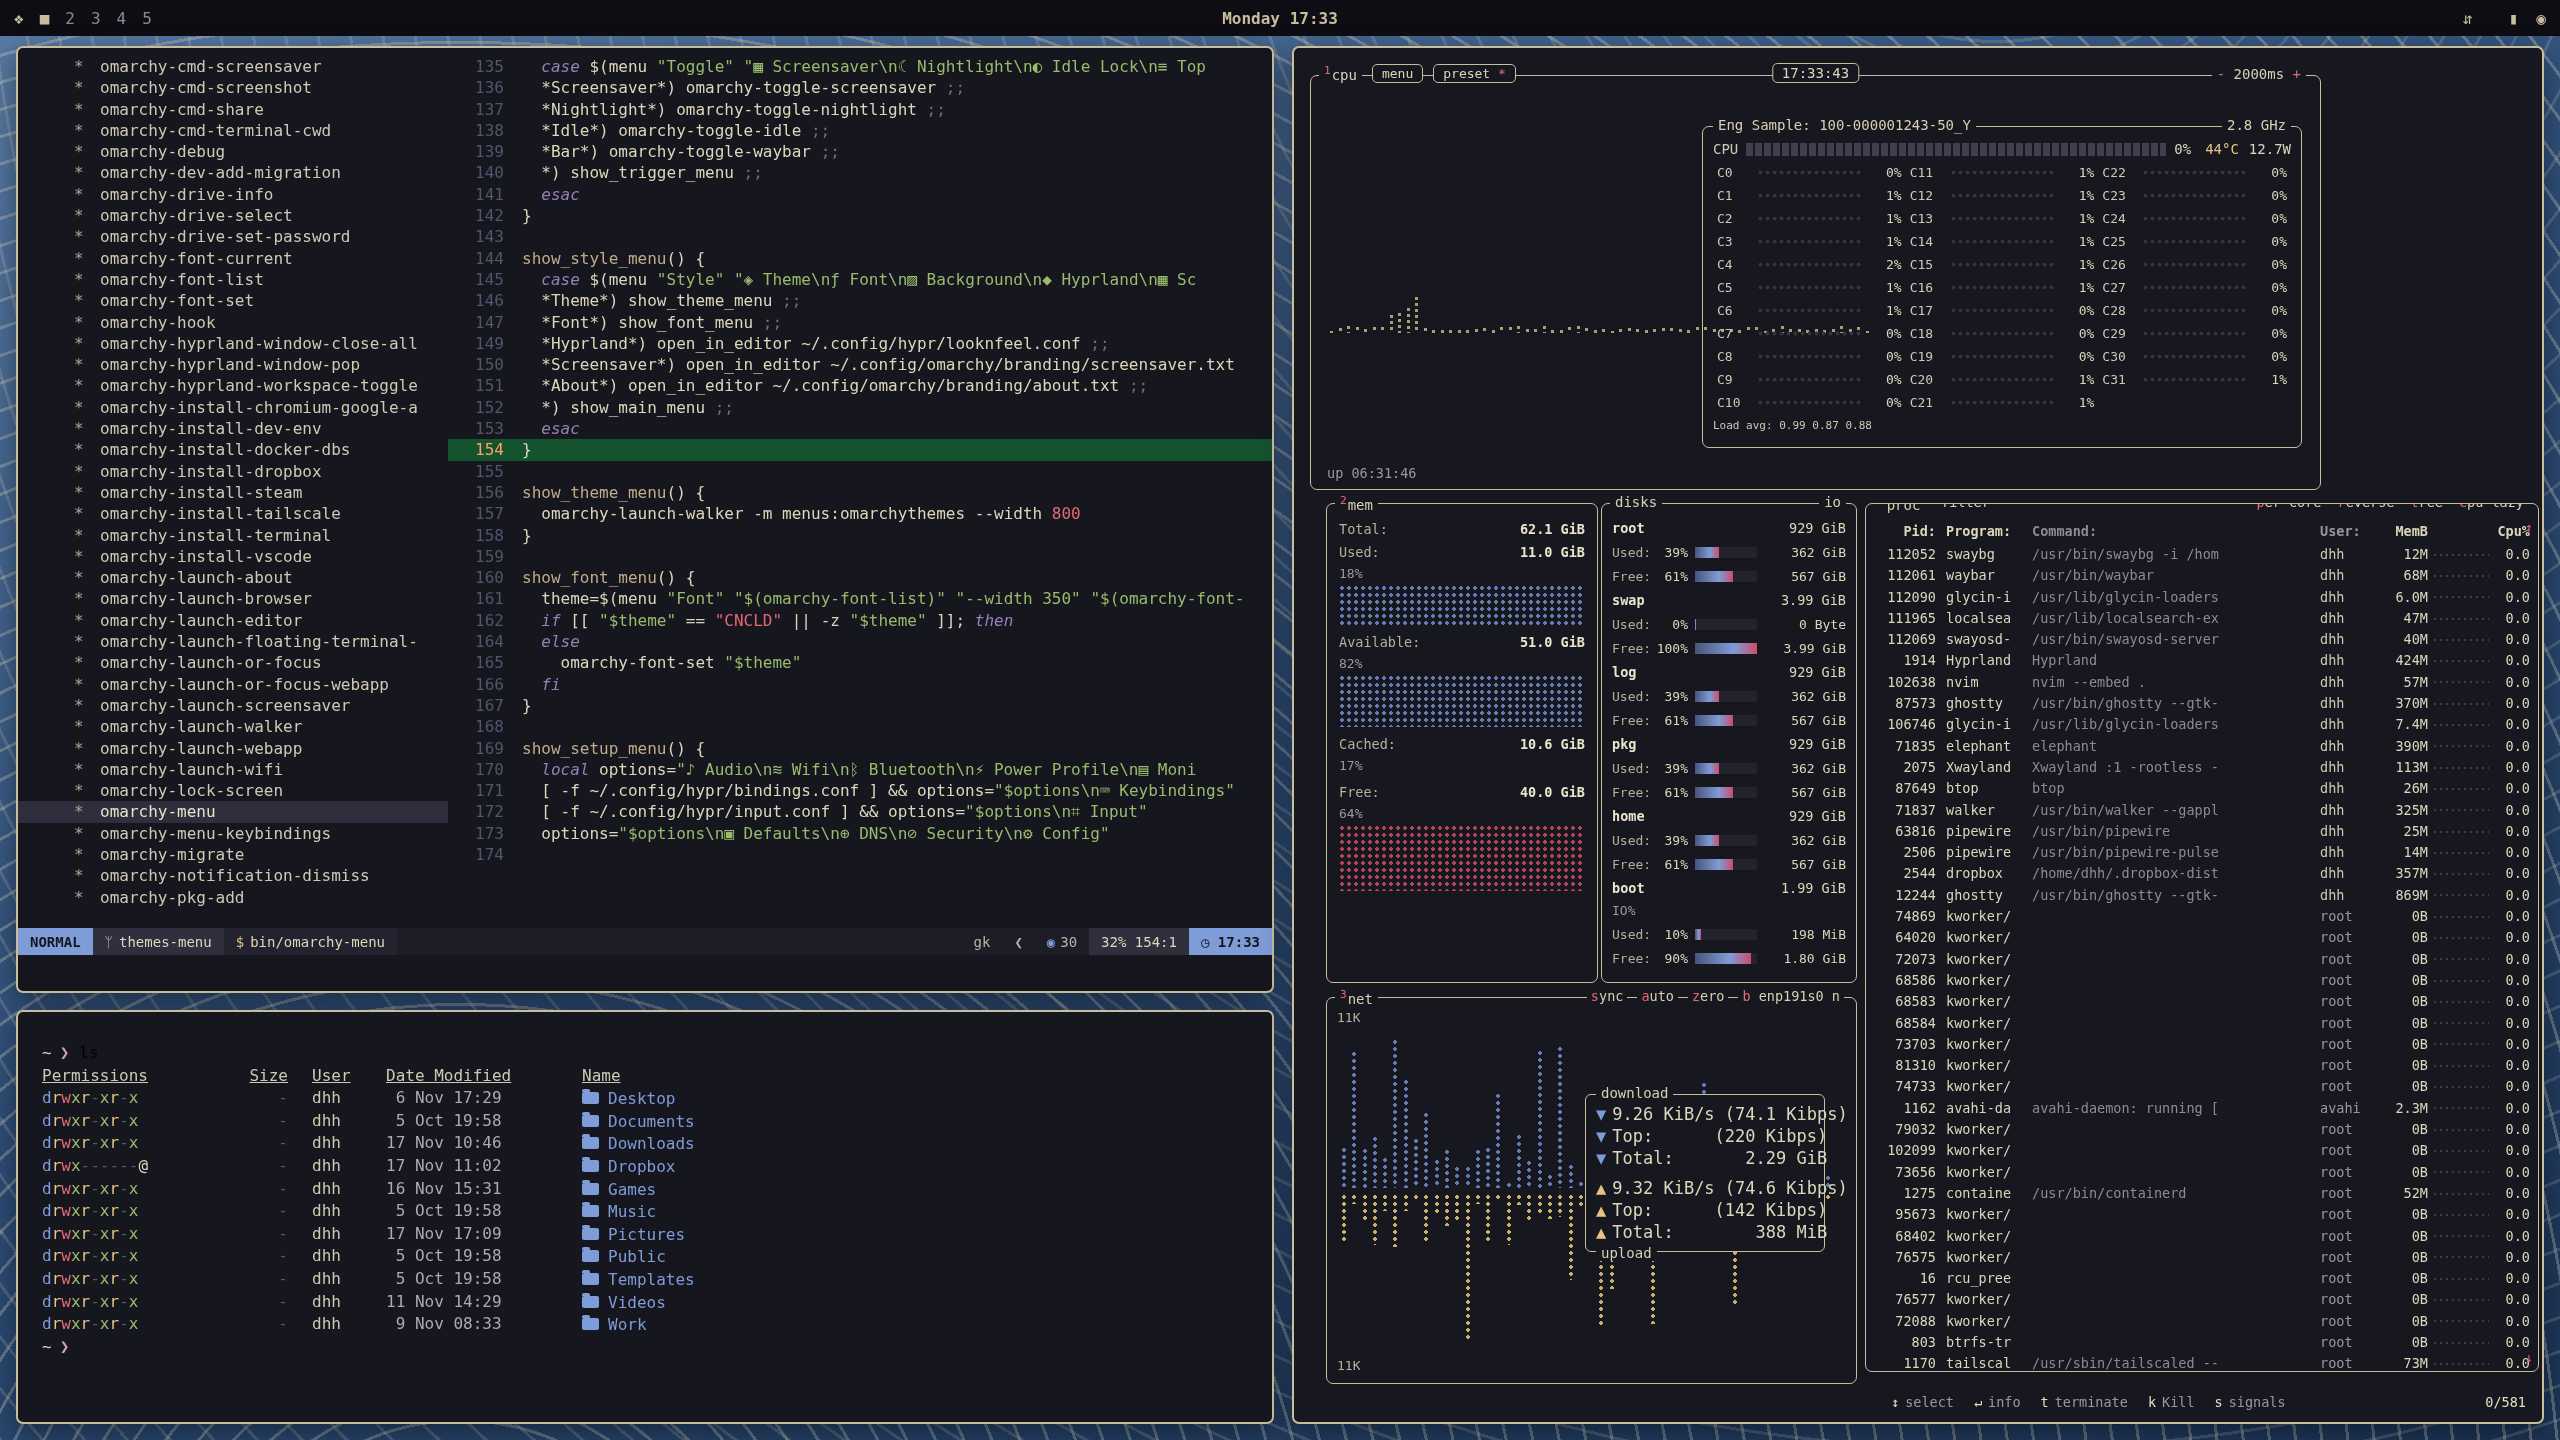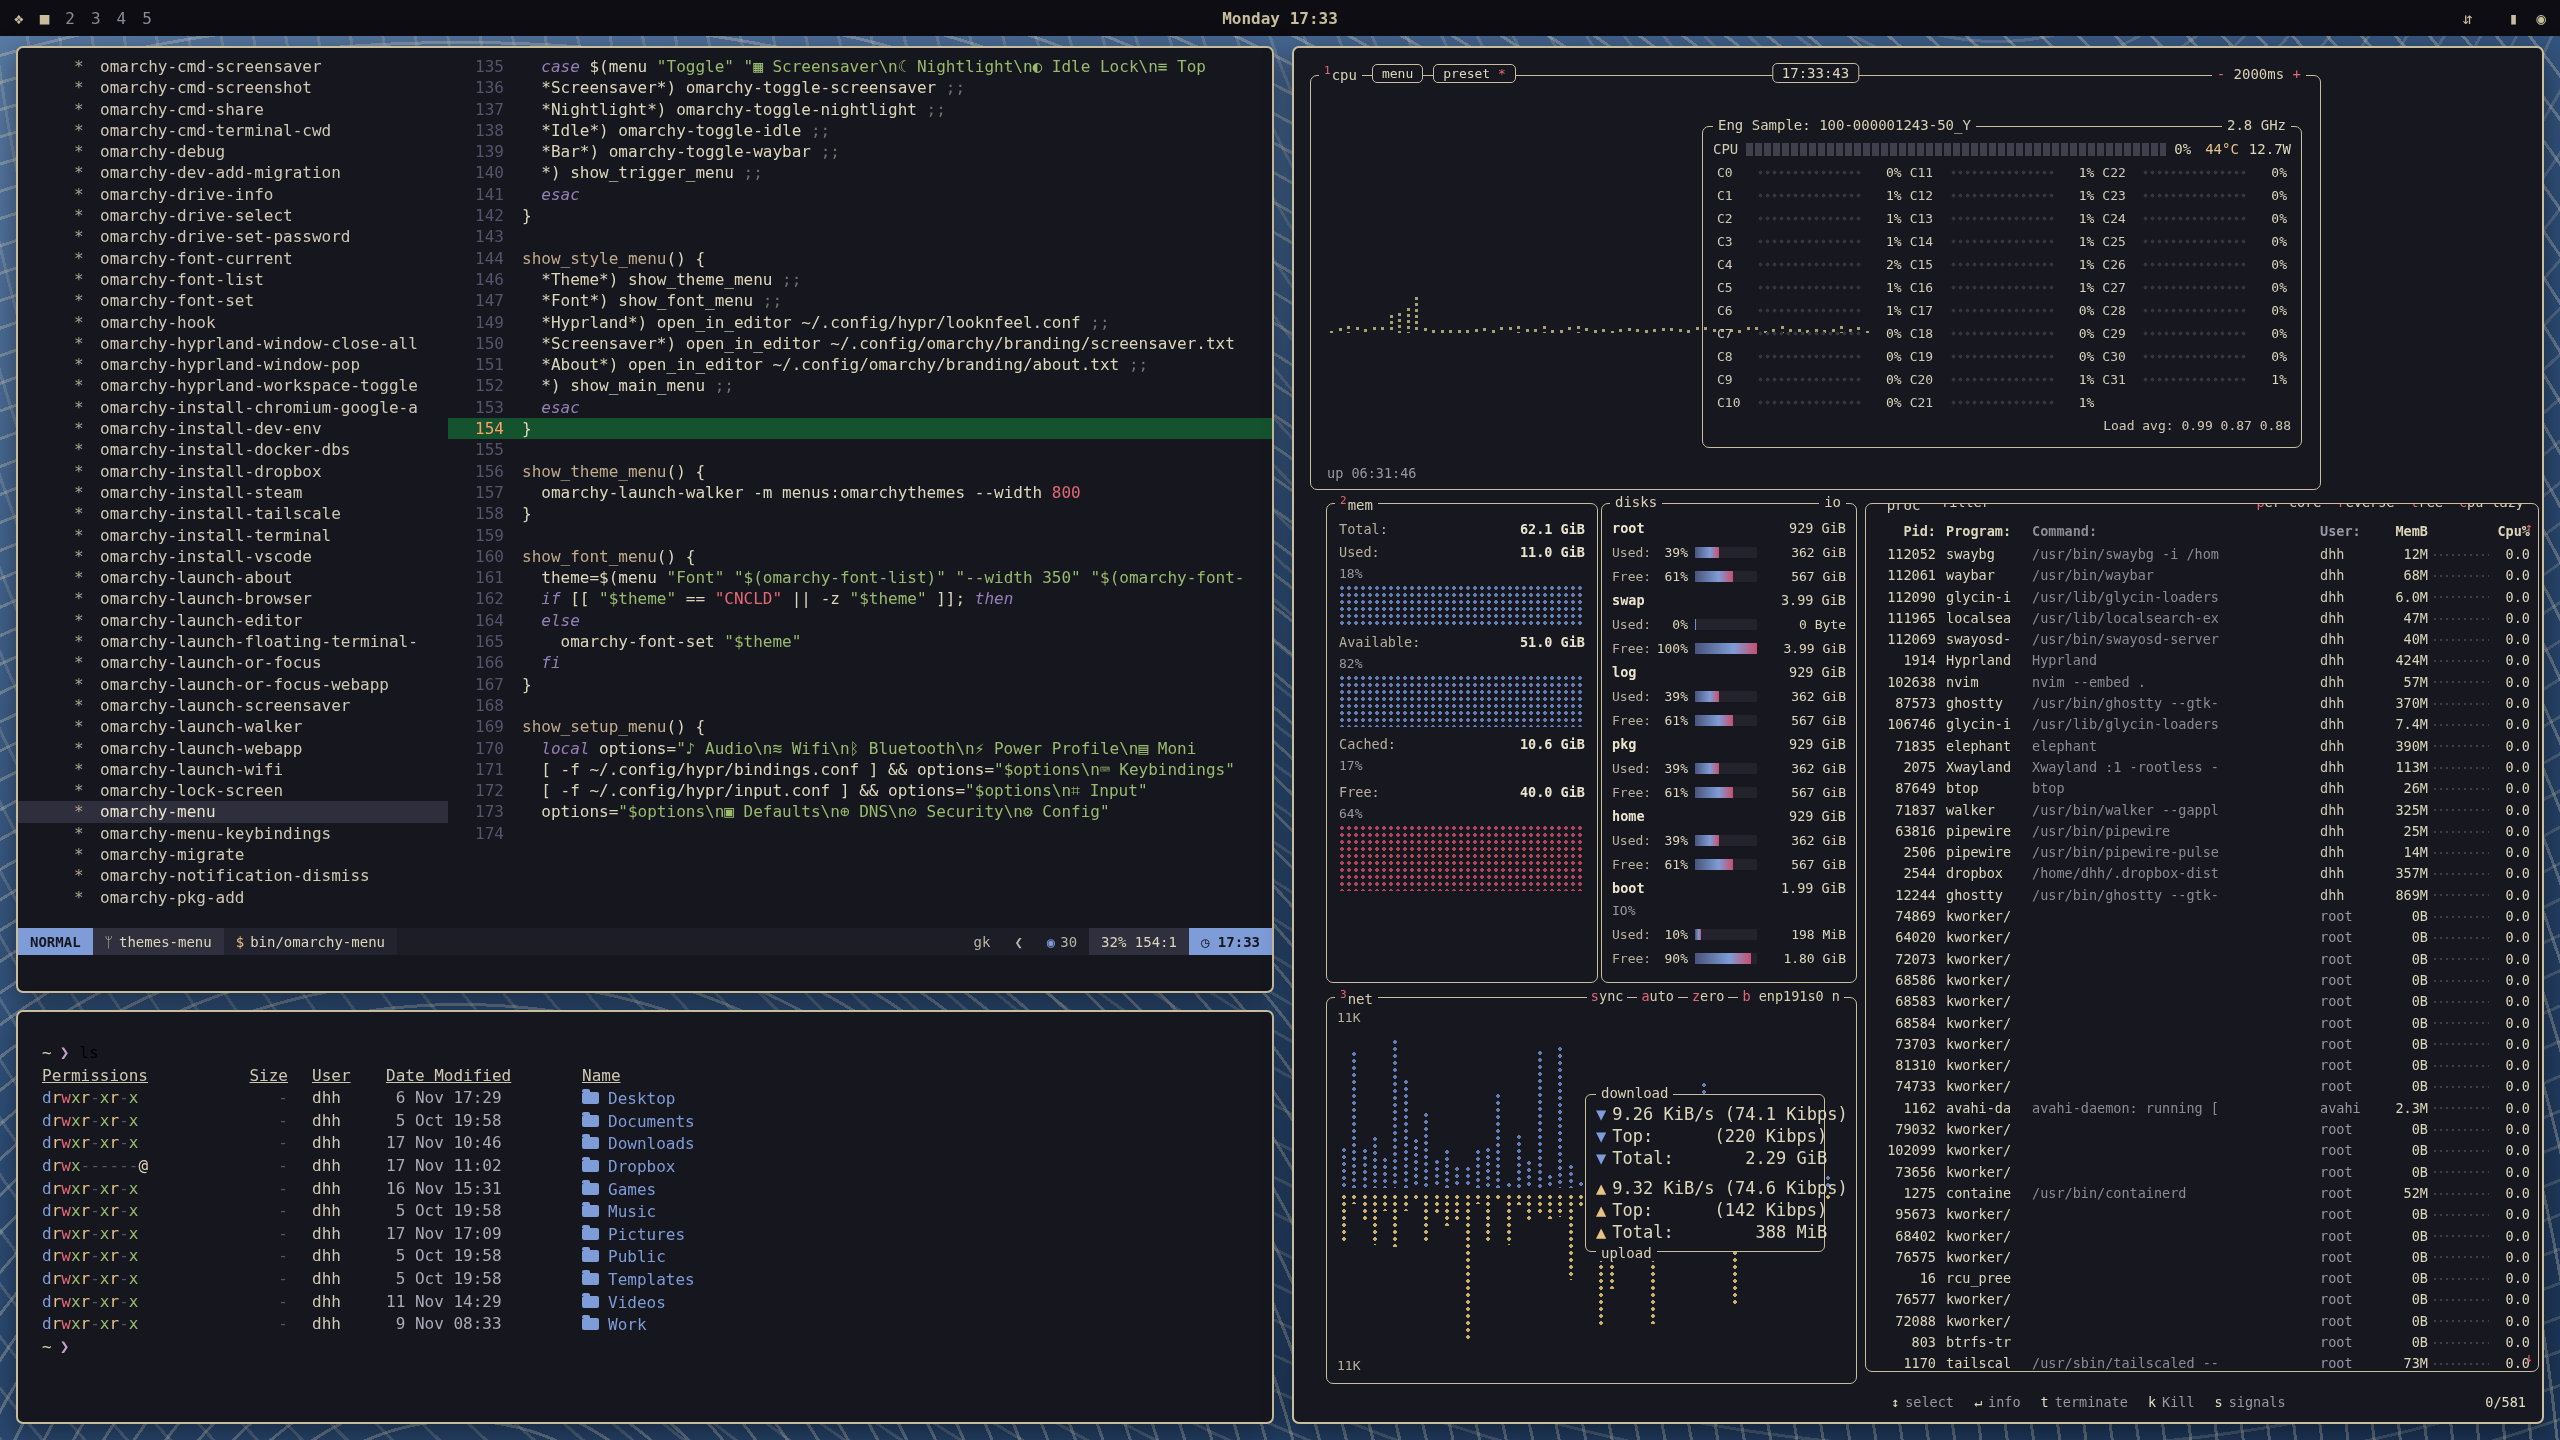--- a/index.html
+++ b/index.html
@@ -79,21 +79,21 @@
   #cpubox{left:16px;top:27px;width:1011px;height:415px}
   #cpu-inner{position:absolute;right:18px;top:50px;width:600px;height:322px;border:1.5px solid var(--cream);border-radius:7px;padding:10px 10px 4px}
   .cpu-meter-row{display:flex;align-items:center;height:24px;white-space:pre}
   .meterbar{flex:1;height:13px;margin:0 8px;background:repeating-linear-gradient(90deg,#3f3f4d 0 7px,transparent 7px 9px)}
   .core-grid{display:flex;}
   .core-col{flex:1;padding:0 4px}
   .core-row{display:flex;align-items:center;height:23px;font-size:13px}
   .core-row .cname{width:34px;color:#cfc9b4}
   .cdots{flex:1;height:9px;margin:0 7px;background-image:radial-gradient(circle at 2.5px 4.5px,#34343f 1.8px,transparent 2.2px);background-size:7px 9px}
   .core-row .cpct{width:32px;text-align:right;color:var(--fg)}
-  .loadavg{text-align:right;height:24px;line-height:24px;font-size:13px;color:#cfc9b4}
+  .loadavg{text-align:left;height:24px;line-height:24px;font-size:11px;color:#cfc9b4}
   #cpu-spark{position:absolute;left:18px;top:195px;width:580px;height:62px;display:flex;align-items:flex-end;overflow:hidden}
   #cpu-spark .sbar{width:6px;margin-right:2.5px;background-image:radial-gradient(circle at 2.5px 2.5px,#a7a06f 1.6px,transparent 2px);background-size:6px 6px}
   .uptime{position:absolute;left:16px;bottom:8px;color:var(--fgdim);font-size:13.5px}
   #membox{left:32px;top:455px;width:272px;height:480px;padding:14px 12px 8px}
   .mrow{display:flex;justify-content:space-between;height:23px;line-height:23px;font-size:13.5px}
   .mrow .ml{color:#b6b09a}.mrow .mv{color:#eae4cd;font-weight:bold}
   .mpct{color:var(--fgdim);font-size:13px;height:19px;line-height:19px}
   .dotfield{background-image:radial-gradient(circle at 3px 3px,var(--dc) 1.7px,transparent 2.1px);background-size:7px 7px}
   #diskbox{left:307px;top:455px;width:256px;height:480px;padding:12px 10px 6px}
   .dname{display:flex;justify-content:space-between;height:24px;line-height:24px;font-size:13.5px}
@@ -205,20 +205,21 @@
         <div class="code-line"><span class="lnum">135</span><span class="ltext"><span class="tok-k">  case</span><span class="tok-t"> $(menu </span><span class="tok-s">"Toggle"</span><span class="tok-t"> </span><span class="tok-s">"▦ Screensaver\n☾ Nightlight\n◐ Idle Lock\n≡ Top</span></span></div>
         <div class="code-line"><span class="lnum">136</span><span class="ltext"><span class="tok-t">  *Screensaver*) omarchy-toggle-screensaver </span><span class="tok-o">;;</span></span></div>
         <div class="code-line"><span class="lnum">137</span><span class="ltext"><span class="tok-t">  *Nightlight*) omarchy-toggle-nightlight </span><span class="tok-o">;;</span></span></div>
         <div class="code-line"><span class="lnum">138</span><span class="ltext"><span class="tok-t">  *Idle*) omarchy-toggle-idle </span><span class="tok-o">;;</span></span></div>
         <div class="code-line"><span class="lnum">139</span><span class="ltext"><span class="tok-t">  *Bar*) omarchy-toggle-waybar </span><span class="tok-o">;;</span></span></div>
         <div class="code-line"><span class="lnum">140</span><span class="ltext"><span class="tok-t">  *) show_trigger_menu </span><span class="tok-o">;;</span></span></div>
         <div class="code-line"><span class="lnum">141</span><span class="ltext"><span class="tok-k">  esac</span></span></div>
         <div class="code-line"><span class="lnum">142</span><span class="ltext"><span class="tok-t">}</span></span></div>
         <div class="code-line"><span class="lnum">143</span><span class="ltext"></span></div>
         <div class="code-line"><span class="lnum">144</span><span class="ltext"><span class="tok-f">show_style_menu</span><span class="tok-t">() {</span></span></div>
+        <div class="code-line"><span class="lnum">145</span><span class="ltext"><span class="tok-k">  case</span><span class="tok-t"> $(menu </span><span class="tok-s">"Style"</span><span class="tok-t"> </span><span class="tok-s">"◈ Theme\nƒ Font\n▨ Background\n◆ Hyprland\n▦ Sc</span></span></div>
         <div class="code-line"><span class="lnum">146</span><span class="ltext"><span class="tok-t">  *Theme*) show_theme_menu </span><span class="tok-o">;;</span></span></div>
         <div class="code-line"><span class="lnum">147</span><span class="ltext"><span class="tok-t">  *Font*) show_font_menu </span><span class="tok-o">;;</span></span></div>
         <div class="code-line"><span class="lnum">149</span><span class="ltext"><span class="tok-t">  *Hyprland*) open_in_editor ~/.config/hypr/looknfeel.conf </span><span class="tok-o">;;</span></span></div>
         <div class="code-line"><span class="lnum">150</span><span class="ltext"><span class="tok-t">  *Screensaver*) open_in_editor ~/.config/omarchy/branding/screensaver.txt</span></span></div>
         <div class="code-line"><span class="lnum">151</span><span class="ltext"><span class="tok-t">  *About*) open_in_editor ~/.config/omarchy/branding/about.txt </span><span class="tok-o">;;</span></span></div>
         <div class="code-line"><span class="lnum">152</span><span class="ltext"><span class="tok-t">  *) show_main_menu </span><span class="tok-o">;;</span></span></div>
         <div class="code-line"><span class="lnum">153</span><span class="ltext"><span class="tok-k">  esac</span></span></div>
         <div class="code-line current"><span class="lnum">154</span><span class="ltext"><span class="tok-t">}</span></span></div>
         <div class="code-line"><span class="lnum">155</span><span class="ltext"></span></div>
         <div class="code-line"><span class="lnum">156</span><span class="ltext"><span class="tok-f">show_theme_menu</span><span class="tok-t">() {</span></span></div>

